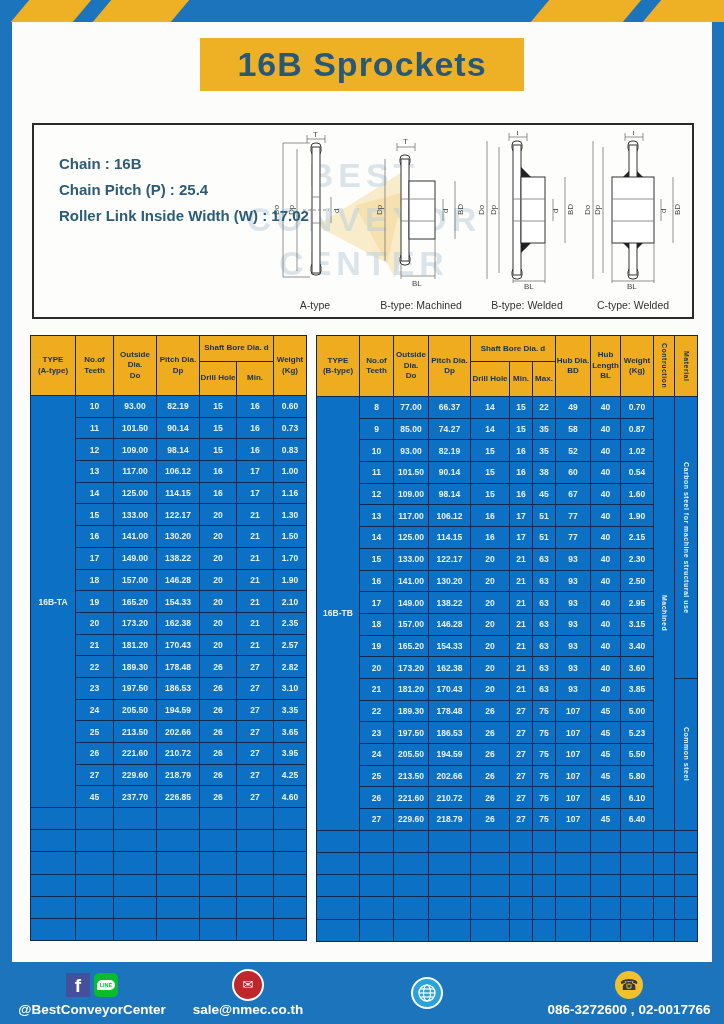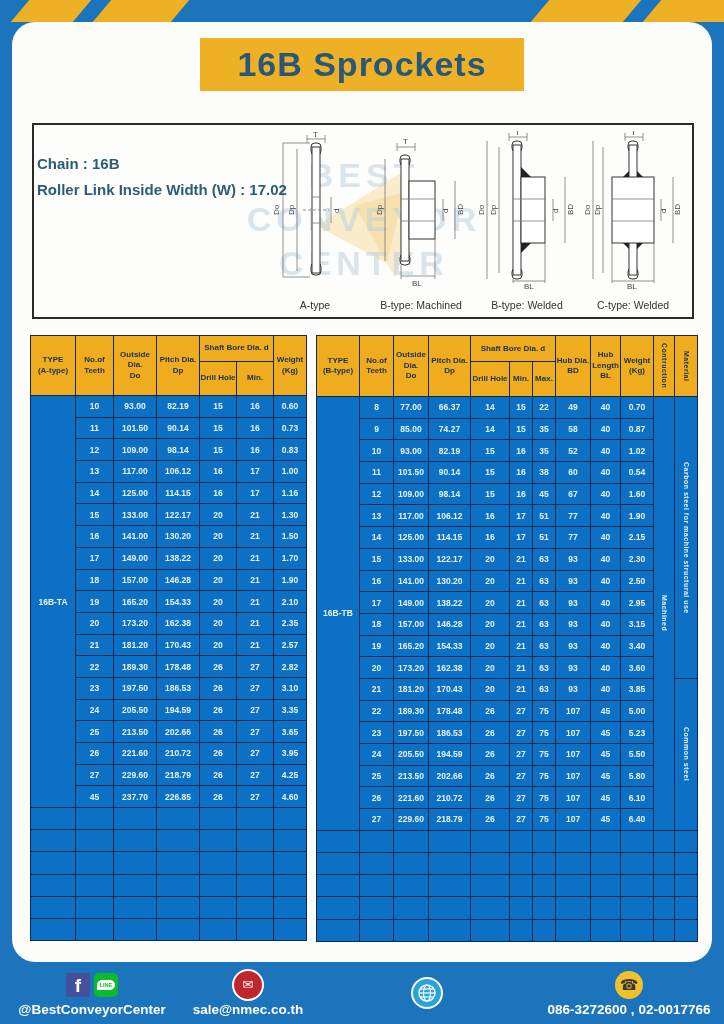--- a/index.html
+++ b/index.html
@@ -4,35 +4,35 @@
 <style>
   html,body{margin:0;padding:0;}
   body{font-family:"Liberation Sans",sans-serif;}
   .frame{position:relative;width:724px;height:1024px;background:#1b74bc;overflow:hidden;}
 
   
   .hazard{position:absolute;top:0;left:0;width:724px;height:22px;background:#1b74bc;overflow:hidden;}
   .stripe{position:absolute;top:-4px;height:30px;background:#eeb125;transform:skewX(-40deg);}
 
   
-  .page{position:absolute;left:12px;top:22px;width:700px;height:940px;background:#fcfcfa;border-radius:23px;}
+  .page{position:absolute;left:12px;top:22px;width:700px;height:940px;background:#fcfcfa;}
 
   .banner{position:absolute;left:188px;top:16px;width:324px;height:53px;background:#eeb125;
           display:flex;align-items:center;justify-content:center;}
   .banner span{font-size:34px;font-weight:bold;color:#27587a;letter-spacing:1px;}
 
   
   .spec-box{position:absolute;left:20px;top:101px;width:658px;height:192px;background:#fdfdfb;
             border:2px solid #2a2a2a;overflow:hidden;}
   .watermark{position:absolute;left:180px;top:28px;width:300px;font-size:34px;font-weight:bold;
              color:#b8cfdd;opacity:.5;letter-spacing:5px;line-height:44px;text-align:center;z-index:0;}
   .wm-shape{position:absolute;z-index:0;opacity:.38;}
   .wm-tri1{left:300px;top:30px;width:0;height:0;border-left:55px solid transparent;border-right:25px solid transparent;border-bottom:95px solid #f2cf7e;transform:rotate(28deg);}
   .wm-tri2{left:330px;top:70px;width:0;height:0;border-left:20px solid transparent;border-right:50px solid transparent;border-top:80px solid #f2cf7e;transform:rotate(-15deg);}
-  .spec-lines{position:absolute;left:3px;top:26px;z-index:2;}
+  .spec-lines{position:absolute;left:25px;top:26px;z-index:2;}
   .spec-line{font-size:15px;font-weight:bold;color:#2b5d78;line-height:26px;white-space:nowrap;}
 
   .drawings{position:absolute;left:228px;top:6px;width:426px;height:184px;display:flex;z-index:1;}
   .fig{width:106px;display:flex;flex-direction:column;align-items:center;}
   .fig svg{flex:0 0 auto;}
   .fig-label{font-size:10.5px;color:#333;margin-top:10px;white-space:nowrap;}
   .dimtxt{font-size:8px;fill:#444;}
   .dln{stroke:#777;stroke-width:.8;}
   .pln{stroke:#333;stroke-width:1;fill:#fff;}
 
@@ -85,20 +85,21 @@
       <span>16B Sprockets</span>
     </div>
 
     <div class="spec-box">
       <div class="wm-shape wm-tri1"></div>
       <div class="wm-shape wm-tri2"></div>
       <div class="watermark">BEST CONVEYOR CENTER</div>
 
       <div class="spec-lines">
         <div class="spec-line">Chain  :  16B</div>
+        <div class="spec-line">Chain Pitch (P)  :  25.4</div>
         <div class="spec-line">Roller Link Inside Width (W)  :  17.02</div>
       </div>
 
       <div class="drawings">
 
         <div class="fig">
           <svg width="96" height="158" viewBox="0 0 96 158">
             <line class="dln" x1="40" y1="8" x2="58" y2="8"></line>
               <line class="dln" x1="40" y1="4" x2="40" y2="12"></line>
               <line class="dln" x1="58" y1="4" x2="58" y2="12"></line>

